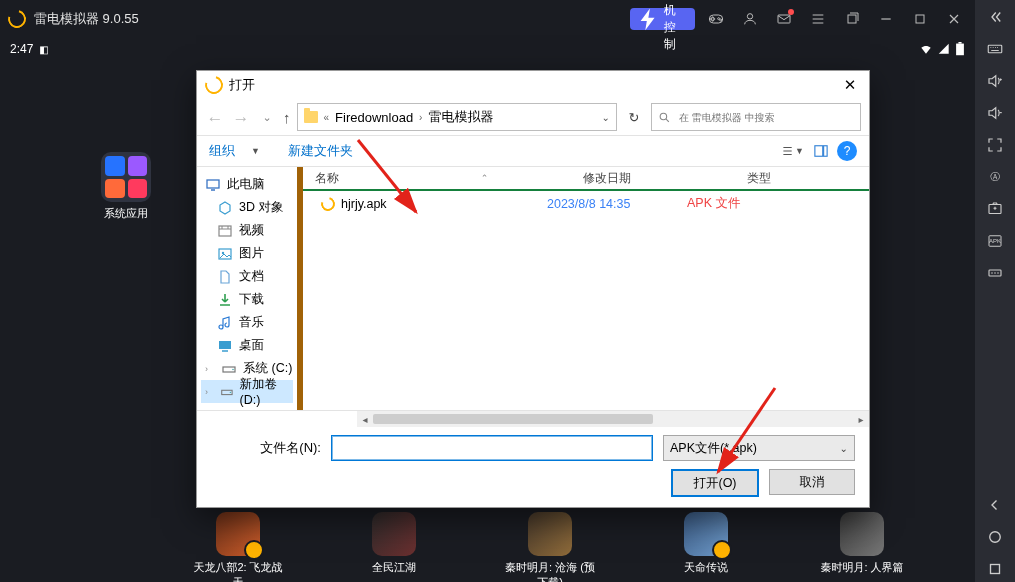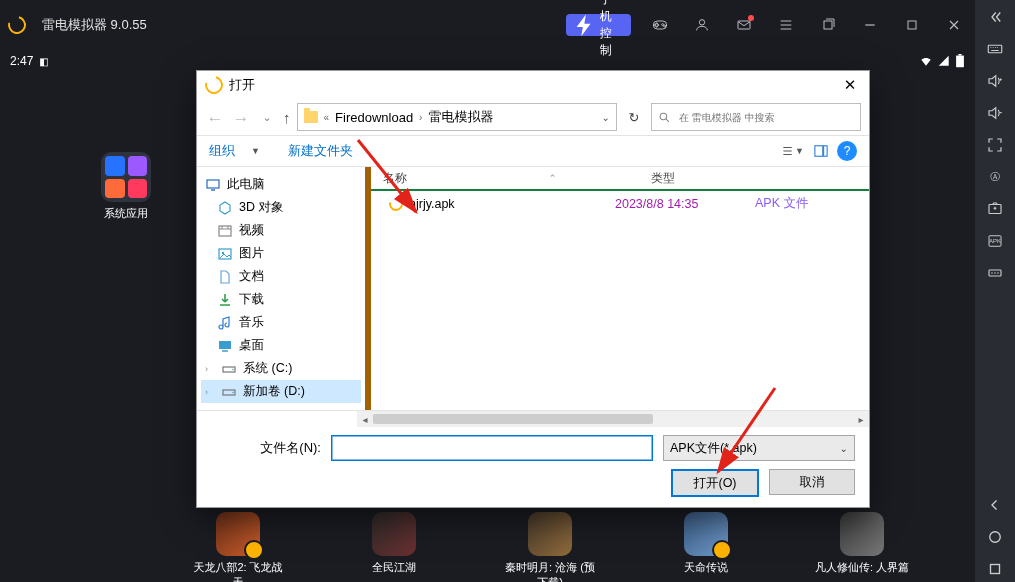--- a/index.html
+++ b/index.html
@@ -26,23 +26,23 @@
   align-items: center;
   padding-top: 8px;
   gap: 14px;
   color: #ccc;
 }
 .right-toolbar svg { width: 18px; height: 18px; cursor: pointer; }
 
 .titlebar {
   height: 30px;
   display: flex; align-items: center;
-  padding: 10px 8px;
+  padding: 4px 8px;
   color: #e4e4e4;
-  gap: 16px;
+  gap: 8px;
 }
 .titlebar .title-text { font-size: 13px; }
 .title-spacer { flex: 1; }
 .btn-phone {
   background: #5865f2;
   color: #fff;
   height: 22px;
   border-radius: 4px;
   padding: 0 8px 0 6px;
   font-size: 12px;
@@ -179,22 +179,22 @@
   display: flex; align-items: center;
   font-size: 12px; color: #444;
 }
 .col-headers .col { padding: 0 12px; }
 .col-name { width: 244px; display: flex; align-items: center; }
 .col-date { width: 140px; }
 .col-type { width: 110px; }
 .files { flex: 1; overflow: auto; }
 .file-row { display: flex; align-items: center; height: 25px; font-size: 12.5px; }
 .file-row .col-name { width: 244px; display: flex; align-items: center; gap: 6px; }
-.file-row .col-date { width: 140px; color: #a21caf; }
-.file-row .col-type { width: 110px; color: #8b5cf6; }
+.file-row .col-date { width: 140px; color: #3b82f6; }
+.file-row .col-type { width: 110px; color: #ef4444; }
 .dlg-scrollbar { height: 16px; border-top: 1px solid #e3e3e3; display: flex; }
 .dlg-scrollbar .left-pad { width: 160px; }
 .dlg-scrollbar .track { flex: 1; background: #f0f0f0; display: flex; align-items: center; }
 .dlg-scrollbar .arrowbtn { width: 16px; text-align: center; color: #666; cursor: pointer; font-size: 10px; }
 .dlg-scrollbar .thumb { width: 280px; height: 10px; background: #cdcdcd; border-radius: 2px; }
 .dlg-footer {
   padding: 8px 14px 10px;
   display: grid;
   grid-template-columns: 110px 1fr;
   grid-template-rows: auto auto;
@@ -320,21 +320,21 @@
         <div>秦时明月: 沧海 (预下载)</div>
       </div>
     <div class="dock-item">
         <div class="dock-thumb t4">
           <span class="dock-badge"></span>
         </div>
         <div>天命传说</div>
       </div>
     <div class="dock-item">
         <div class="dock-thumb t5"></div>
-        <div>凡人修仙传: 人界篇</div>
+        <div>秦时明月: 人界篇</div>
       </div>
   </div>
 
   <div class="dialog">
     <div class="dlg-title">
       <span class="logo-ring" style="margin-right:6px"></span>
       <span>打开</span>
       <span class="close">✕</span>
     </div>
     <div class="dlg-nav">
@@ -452,20 +452,21 @@
             </svg>
             <span>新加卷 (D:)</span>
           </div>
       </div>
       <div class="filepane">
         <div class="col-headers">
           <div class="col col-name">
               <span style="margin-right:auto">名称</span>
               <span style="margin:0 auto;color:#888;font-size:9px;">⌃</span>
             </div>
+          <div class="col col-date">修改日期</div>
           <div class="col col-type">类型</div>
         </div>
         <div class="files">
           <div class="file-row">
             <div class="col col-name">
                 <span style="width:12px"></span>
                 <span class="logo-ring" style="width:10px;height:10px;border-width:2px"></span>
                 <span>hjrjy.apk</span>
               </div>
             <div class="col col-date">2023/8/8 14:35</div>

